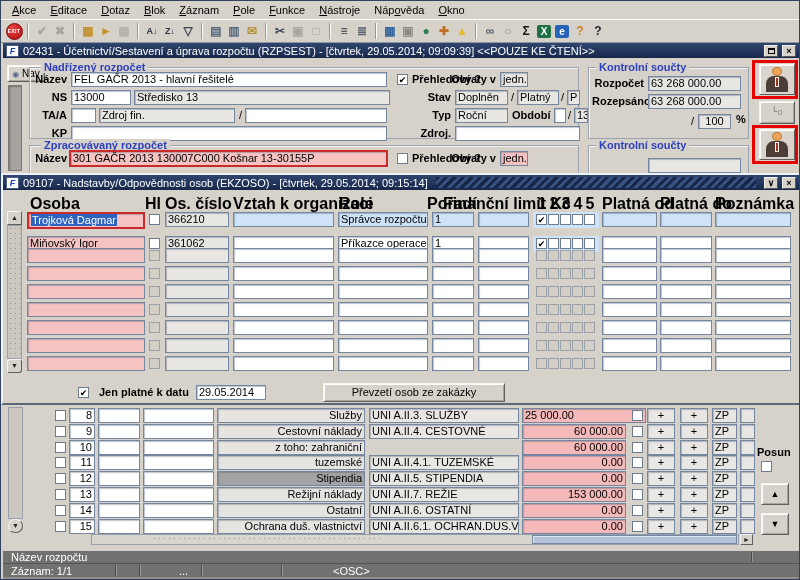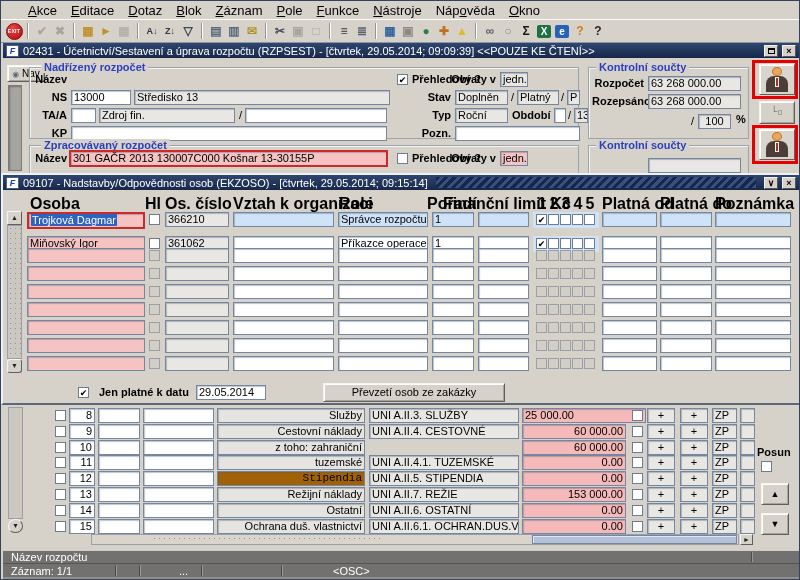--- a/index.html
+++ b/index.html
@@ -18,21 +18,21 @@
 .grp-lbl{position:absolute;font-size:11px;font-weight:bold;color:#2b3fc0;background:#d6d2ca;padding:0 3px;white-space:nowrap;line-height:12px}
 .cb{position:absolute;width:11px;height:11px;background:#fff;border:1px solid #6e7c90;font-size:9px;line-height:10px;text-align:center;color:#000;overflow:hidden}
 .cb.dis{background:#d3cfc7;border-color:#9aa0a8}
 .slash{position:absolute;font-size:11px;line-height:15px;color:#000}
 .tbar{position:absolute;left:2px;height:15px;background:linear-gradient(#30466f,#17274a);color:#fff;font-size:11px;display:flex;align-items:center;padding:0 3px;gap:4px;white-space:nowrap}
 .tbar .ttl{overflow:hidden;white-space:nowrap}
 .wbtn{width:14px;height:12px;background:#d6d2ca;border:1px solid #708;border-color:#f4f2ee #555 #555 #f4f2ee;font-size:9px;line-height:10px;text-align:center;color:#000;font-weight:bold;flex:0 0 auto}
 .formico{width:13px;height:12px;background:#fff;border:1px solid #4a5d85;color:#1d3fbf;font-size:9px;font-weight:bold;font-style:italic;line-height:10px;text-align:center;flex:0 0 auto}
 .hatch{flex:1 1 auto;height:11px;background:repeating-linear-gradient(135deg,#17274a 0 3px,#36517f 3px 6px);margin:0 4px;min-width:10px}
 .btn{position:absolute;background:#d6d2ca;border:1px solid;border-color:#f6f4f0 #5f5f5f #5f5f5f #f6f4f0;box-shadow:inset 1px 1px 0 #fff,inset -1px -1px 0 #a9a499;font-size:11px;text-align:center;color:#000}
-#menubar{position:absolute;left:0;top:0;width:100%;height:19px;background:#d6d2ca;border-bottom:1px solid #fdfcfa;display:flex;align-items:center;padding-left:20px;font-size:13px}
+#menubar{position:absolute;left:0;top:0;width:100%;height:19px;background:#d6d2ca;border-bottom:1px solid #fdfcfa;display:flex;align-items:center;padding-left:4px;font-size:11px}
 .mi{padding:2px 7px;color:#000}
 #toolbar{position:absolute;left:0;top:19px;width:100%;height:23px;background:#d6d2ca;border-bottom:1px solid #8e96a2;display:flex;align-items:center;padding-left:4px}
 .ti{width:18px;height:18px;display:flex;align-items:center;justify-content:center;font-size:12px;font-weight:bold;flex:0 0 auto}
 .ti .badge{display:flex;align-items:center;justify-content:center;width:14px;height:13px;font-size:10px;border-radius:2px}
 .tsep{width:0;height:16px;border-left:1px solid #97958d;border-right:1px solid #fff;margin:0 4px;flex:0 0 auto}
 .exit{width:17px;height:17px;border-radius:50%;background:radial-gradient(circle at 35% 30%,#ee4444,#b00c0c);color:#fff;font-size:5px;font-weight:bold;display:flex;align-items:center;justify-content:center;border:1px solid #7d0a0a;letter-spacing:.3px}
 .person{position:absolute;background:#d9d5cd;border:1px solid;border-color:#f6f4f0 #5f5f5f #5f5f5f #f6f4f0;box-shadow:inset 1px 1px 0 #fff}
 .person .head{position:absolute;left:50%;margin-left:-5px;top:2px;width:10px;height:9px;border-radius:50%;background:#eda55a;border:1px solid #b97a35}
 .person .trunk{position:absolute;left:50%;margin-left:-11px;top:11px;width:22px;height:16px;border-radius:8px 8px 0 0;background:#4c3e36}
 .person .shirt{position:absolute;left:50%;margin-left:-2px;top:12px;width:4px;height:10px;background:#f4f0ea}
@@ -122,20 +122,21 @@
 
   <div class="abs" style="left:2px;top:58px;width:796px;height:114px;background:#d6d2ca">
 
     <div class="btn" style="left:4px;top:6px;width:38px;height:17px;font-size:10px;line-height:15px"><span style="color:#5a6a86;font-size:8px">◉</span> <span>Nav</span></div>
     <div class="abs" style="left:5px;top:26px;width:14px;height:86px;background:#a6a49e;border:1px solid #7d7b76;box-shadow:inset 1px 1px 2px rgba(0,0,0,.3)"></div>
 
     <div class="grp" style="left:26px;top:8px;width:550px;height:72px"></div>
     <div class="grp-lbl" style="left:38px;top:2px">Nadřízený rozpočet</div>
 
     <div class="lbl" style="left:30px;top:13px;width:34px;text-align:right">Název</div>
+    <div class="fld" style="left:68px;top:13px;width:316px">FEL GAČR 2013 - hlavní řešitelé</div>
 
     <div class="lbl" style="left:30px;top:31px;width:34px;text-align:right">NS</div>
     <div class="fld" style="left:68px;top:31px;width:60px">13000</div>
     <div class="fld grey" style="left:131px;top:31px;width:256px">Středisko 13</div>
 
     <div class="lbl" style="left:30px;top:49px;width:34px;text-align:right">TA/A</div>
     <div class="fld" style="left:68px;top:49px;width:25px"></div>
     <div class="fld grey" style="left:96px;top:49px;width:136px">Zdroj fin.</div>
     <div class="slash" style="left:236px;top:49px">/</div>
     <div class="fld" style="left:242px;top:49px;width:142px"></div>
@@ -155,21 +156,21 @@
     <div class="slash" style="left:558px;top:31px">/</div>
     <div class="fld grey" style="left:564px;top:31px;width:13px">P</div>
 
     <div class="lbl" style="left:418px;top:49px;width:30px;text-align:right">Typ</div>
     <div class="fld grey" style="left:452px;top:49px;width:53px">Roční</div>
     <div class="lbl" style="left:509px;top:49px">Období</div>
     <div class="fld" style="left:551px;top:49px;width:12px"></div>
     <div class="slash" style="left:565px;top:49px">/</div>
     <div class="fld grey" style="left:571px;top:49px;width:14px">13</div>
 
-    <div class="lbl" style="left:410px;top:67px;width:38px;text-align:right">Pozn.</div>
+    <div class="lbl" style="left:410px;top:67px;width:38px;text-align:right">Zdroj.</div>
     <div class="fld" style="left:452px;top:67px;width:125px"></div>
 
     <div class="grp" style="left:585px;top:8px;width:161px;height:72px"></div>
     <div class="grp-lbl" style="left:593px;top:2px">Kontrolní součty</div>
     <div class="lbl" style="left:589px;top:17px;width:52px;text-align:right">Rozpočet</div>
     <div class="fld grey right" style="left:645px;top:17px;width:93px">63 268 000.00</div>
     <div class="lbl" style="left:589px;top:35px;width:52px;text-align:right">Rozepsáno</div>
     <div class="fld grey right" style="left:645px;top:35px;width:93px">63 268 000.00</div>
     <div class="slash" style="left:688px;top:55px">/</div>
     <div class="fld grey center" style="left:695px;top:55px;width:33px">100</div>
@@ -452,21 +453,21 @@
           <div class="fld" style="left: 644px; top: 0px; width: 28px; background: rgb(233, 231, 227); text-align: center;">+</div>
           <div class="fld" style="left: 677px; top: 0px; width: 28px; background: rgb(233, 231, 227); text-align: center;">+</div>
           <div class="fld" style="left: 709px; top: 0px; width: 25px; background: rgb(233, 231, 227); text-align: left;">ZP</div>
           <div class="fld" style="left: 737px; top: 0px; width: 15px; background: rgb(233, 231, 227); text-align: left;"></div>
         </div>
         <div style="position: absolute; left: 0px; top: 66px; width: 796px; height: 16px;">
           <div class="cb" style="left: 52px; top: 2px;"></div>
           <div class="fld" style="left: 66px; top: 0px; width: 26px; background: rgb(255, 255, 255); text-align: right;">12</div>
           <div class="fld" style="left: 95px; top: 0px; width: 42px; background: rgb(255, 255, 255); text-align: left;"></div>
           <div class="fld" style="left: 140px; top: 0px; width: 71px; background: rgb(255, 255, 255); text-align: left;"></div>
-          <div class="fld" style="left: 214px; top: 0px; width: 148px; background: #a16207; text-align: right; font-family: Liberation Mono, monospace;">Stipendia</div>
+          <div class="fld" style="left: 214px; top: 0px; width: 148px; background: #a3a3a3; text-align: right;">Stipendia</div>
           <div class="fld" style="left: 366px; top: 0px; width: 150px; background: rgb(233, 231, 227); text-align: left;">UNI A.II.5. STIPENDIA</div>
           <div class="fld" style="left: 519px; top: 0px; width: 104px; background: rgb(245, 185, 185); text-align: right;">0.00</div>
           <div class="cb" style="left: 629px; top: 2px;"></div>
           <div class="fld" style="left: 644px; top: 0px; width: 28px; background: rgb(233, 231, 227); text-align: center;">+</div>
           <div class="fld" style="left: 677px; top: 0px; width: 28px; background: rgb(233, 231, 227); text-align: center;">+</div>
           <div class="fld" style="left: 709px; top: 0px; width: 25px; background: rgb(233, 231, 227); text-align: left;">ZP</div>
           <div class="fld" style="left: 737px; top: 0px; width: 15px; background: rgb(233, 231, 227); text-align: left;"></div>
         </div>
         <div style="position: absolute; left: 0px; top: 82px; width: 796px; height: 16px;">
           <div class="cb" style="left: 52px; top: 2px;"></div>

